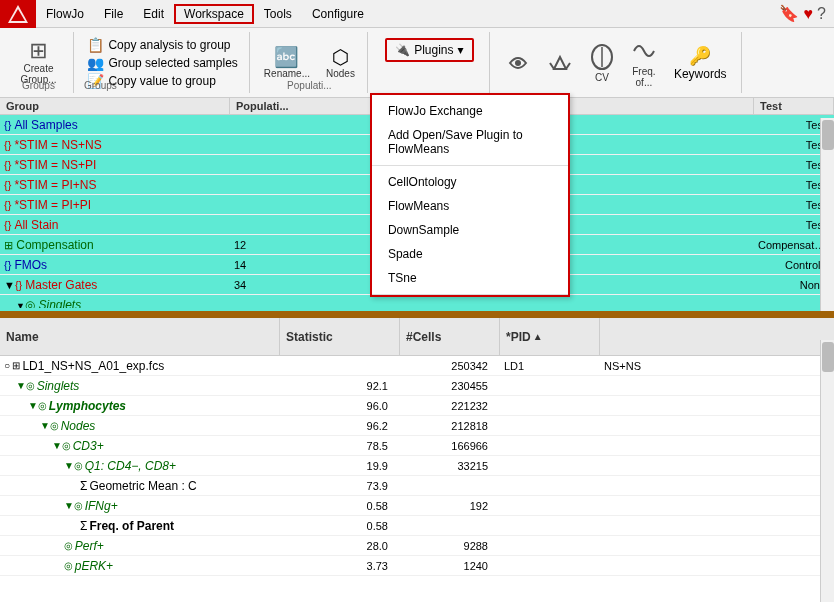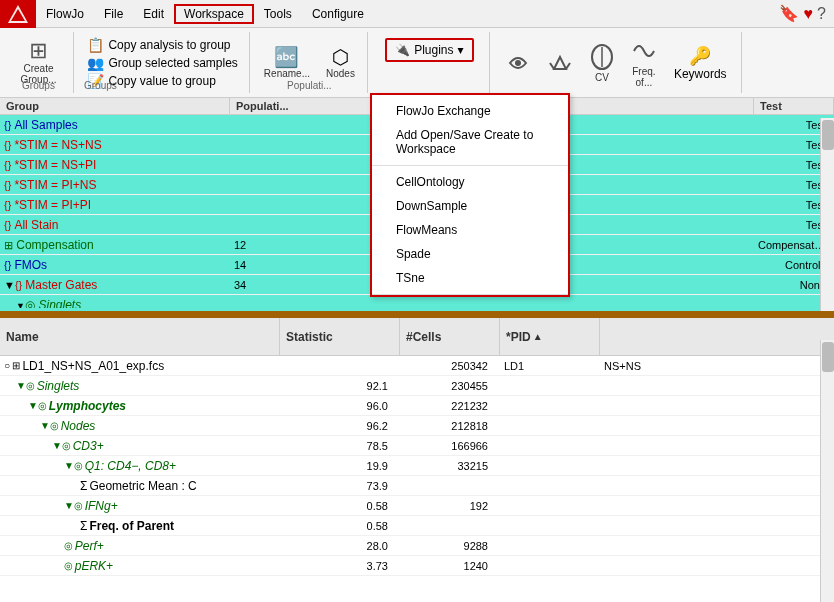--- a/index.html
+++ b/index.html
@@ -15,21 +15,21 @@
     .tool-btn .icon { font-size: 20px; line-height: 1; }
     .tool-btn .label { font-size: 10px; color: #333; text-align: center; margin-top: 1px; }
     .tool-group-item { display: flex; align-items: center; gap: 4px; cursor: pointer; padding: 1px 3px; border-radius: 2px; font-size: 11px; }
     .tool-group-item .small-icon { font-size: 14px; }
 
     
     .plugins-menu-container { position: relative; }
     .plugins-btn { display: flex; align-items: center; gap: 4px; padding: 3px 8px; border: 2px solid #c00; background: #f5f5f5; cursor: pointer; font-size: 12px; border-radius: 2px; }
     .plugins-dropdown { position: absolute; top: 100%; left: 0; background: white; border: 2px solid #c00; z-index: 100; min-width: 200px; box-shadow: 2px 2px 5px rgba(0,0,0,0.2); }
     .plugins-dropdown-section { border-bottom: 1px solid #ddd; padding: 4px 0; }
-    .plugins-dropdown-item { padding: 5px 24px; cursor: pointer; font-size: 12px; }
+    .plugins-dropdown-item { padding: 5px 16px; cursor: pointer; font-size: 12px; }
 
     
     .main-content { display: flex; flex-direction: column; height: calc(602px - 28px - 70px); }
 
     
     .upper-panel { height: 220px; background: #5eead4; border-bottom: 7px solid #a16207; overflow: hidden; position: relative; }
     .panel-header { display: flex; background: #e8e8e8; border-bottom: 1px solid #ccc; }
     .panel-col-header { padding: 2px 6px; font-size: 11px; border-right: 1px solid #ccc; font-weight: bold; color: #333; }
     .tree-content { overflow-y: auto; height: calc(100% - 20px); }
     .tree-row { display: flex; align-items: center; height: 20px; border-bottom: 1px solid #f0f0f0; }
@@ -141,26 +141,26 @@
   <div class="toolbar-section plugins-menu-container" style="min-width:120px; justify-content:flex-start; padding-top:6px">
     <div class="plugins-btn">
       <span>🔌</span>
       <span>Plugins</span>
       <span>▾</span>
     </div>
 
     <div class="plugins-dropdown">
       <div class="plugins-dropdown-section">
         <div class="plugins-dropdown-item">FlowJo Exchange</div>
-        <div class="plugins-dropdown-item">Add Open/Save Create to Workspace</div>
+        <div class="plugins-dropdown-item">Add Open/Save Plugin to FlowMeans</div>
       </div>
       <div class="plugins-dropdown-section">
         <div class="plugins-dropdown-item">CellOntology</div>
+        <div class="plugins-dropdown-item">FlowMeans</div>
         <div class="plugins-dropdown-item">DownSample</div>
-        <div class="plugins-dropdown-item">FlowMeans</div>
         <div class="plugins-dropdown-item">Spade</div>
         <div class="plugins-dropdown-item">TSne</div>
       </div>
     </div>
   </div>
 
   <div class="toolbar-section" style="min-width:200px; flex-direction:row; gap:6px">
 
     <div class="tool-btn">
       <svg width="28" height="28" viewBox="0 0 28 28">

